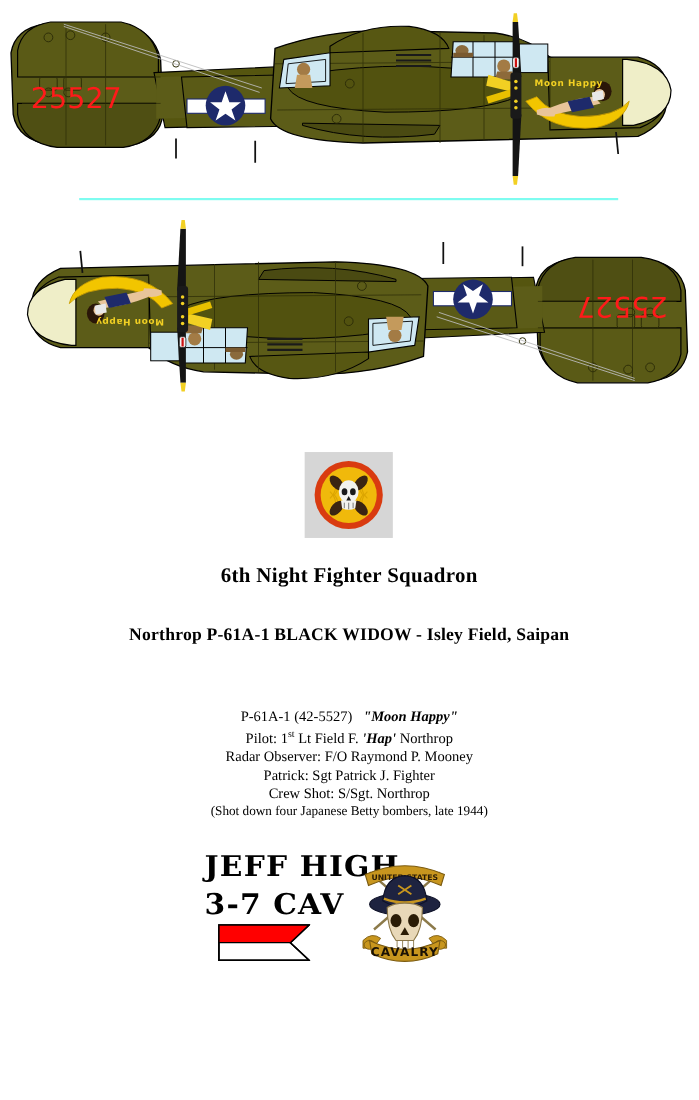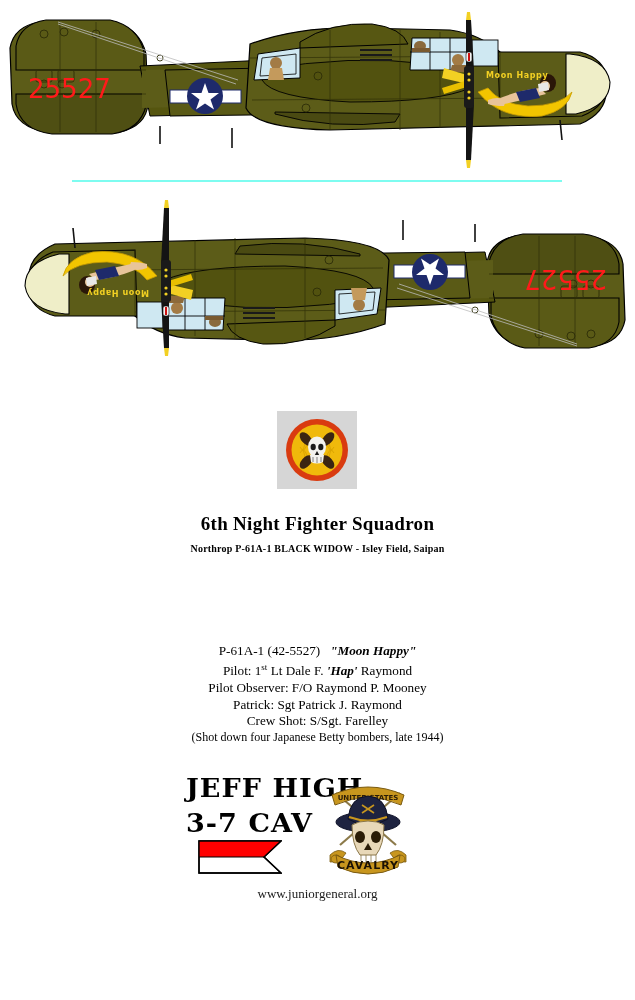--- a/index.html
+++ b/index.html
@@ -31,21 +31,21 @@
   }
   .badge-svg{display:block;width:80px;height:78px;}
 
   
   .heading{
     position:absolute;width:635px;text-align:center;
     font-family:"Liberation Serif", serif;
     font-weight:bold;color:#000;
   }
   #squadron-title{top:513px;font-size:19px;letter-spacing:.3px;}
-  #aircraft-line{top:543px;font-size:10px;letter-spacing:.2px;}
+  #aircraft-line{top:569px;font-size:16px;letter-spacing:.2px;}
 
   
   .crew{
     position:absolute;left:0;top:643px;width:635px;text-align:center;
     font-family:"Liberation Serif", serif;
     font-size:13.2px;color:#000;line-height:16.4px;
   }
   .crew div{white-space:nowrap;}
   .crew b{font-weight:normal;}
   .crew .bi{font-weight:bold;font-style:italic;}
@@ -264,30 +264,30 @@
   <div class="heading" id="squadron-title">6th Night Fighter Squadron</div>
   <div class="heading" id="aircraft-line">Northrop P-61A-1 BLACK WIDOW  -  Isley Field, Saipan</div>
 
   <div class="crew">
     <div>
       <b>P-61A-1 (42-5527)</b>
       <span>&nbsp;</span>
       <span class="bi">"Moon Happy"</span>
     </div>
     <div>
-      <span>Pilot: </span><b>1</b><sup>st</sup><b> Lt Dale F. </b><span class="bi">'Hap'</span><b> Raymond</b>
-    </div>
-    <div>
-      <span>Pilot Observer: </span><b>F/O Raymond P. Mooney</b>
-    </div>
-    <div>
-      <span>Patrick: </span><b>Sgt Patrick J. Raymond</b>
-    </div>
-    <div>
-      <span>Crew Shot: </span><b>S/Sgt. Farelley</b>
+      <span>Pilot: </span><b>1</b><sup>st</sup><b> Lt Field F. </b><span class="bi">'Hap'</span><b> Northrop</b>
+    </div>
+    <div>
+      <span>Radar Observer: </span><b>F/O Raymond P. Mooney</b>
+    </div>
+    <div>
+      <span>Patrick: </span><b>Sgt Patrick J. Fighter</b>
+    </div>
+    <div>
+      <span>Crew Shot: </span><b>S/Sgt. Northrop</b>
     </div>
     <div class="note">(Shot down four Japanese Betty bombers, late 1944)</div>
   </div>
 
   <div class="jh-text" id="jh-line1">JEFF HIGH</div>
   <div class="jh-text" id="jh-line2">3-7  CAV</div>
 
   <div class="guidon">
     <svg viewBox="0 0 84 34" xmlns="http://www.w3.org/2000/svg">
       <path d="M1 1 L83 1 L66 17 L83 33 L1 33 Z" fill="#ffffff" stroke="#000" stroke-width="1.4"></path>
@@ -337,15 +337,14 @@
         <path d="M84 88 Q76 80 68 86 Q74 96 84 95 Z"></path>
         <ellipse cx="14" cy="92" rx="5" ry="4"></ellipse>
         <ellipse cx="78" cy="92" rx="5" ry="4"></ellipse>
       </g>
 
       <path d="M14 88 Q46 104 78 88 L76 100 Q46 114 16 100 Z" fill="#c8961e" stroke="#7a5a10" stroke-width="1"></path>
       <text x="46" y="102" text-anchor="middle" font-family="DejaVu Sans, sans-serif" font-size="11" font-weight="bold" fill="#1a1104" letter-spacing="1">CAVALRY</text>
     </svg>
   </div>
 
-  <div class="url">www.juniorgeneral.org</div>
 
 </div>
 
 </body></html>

